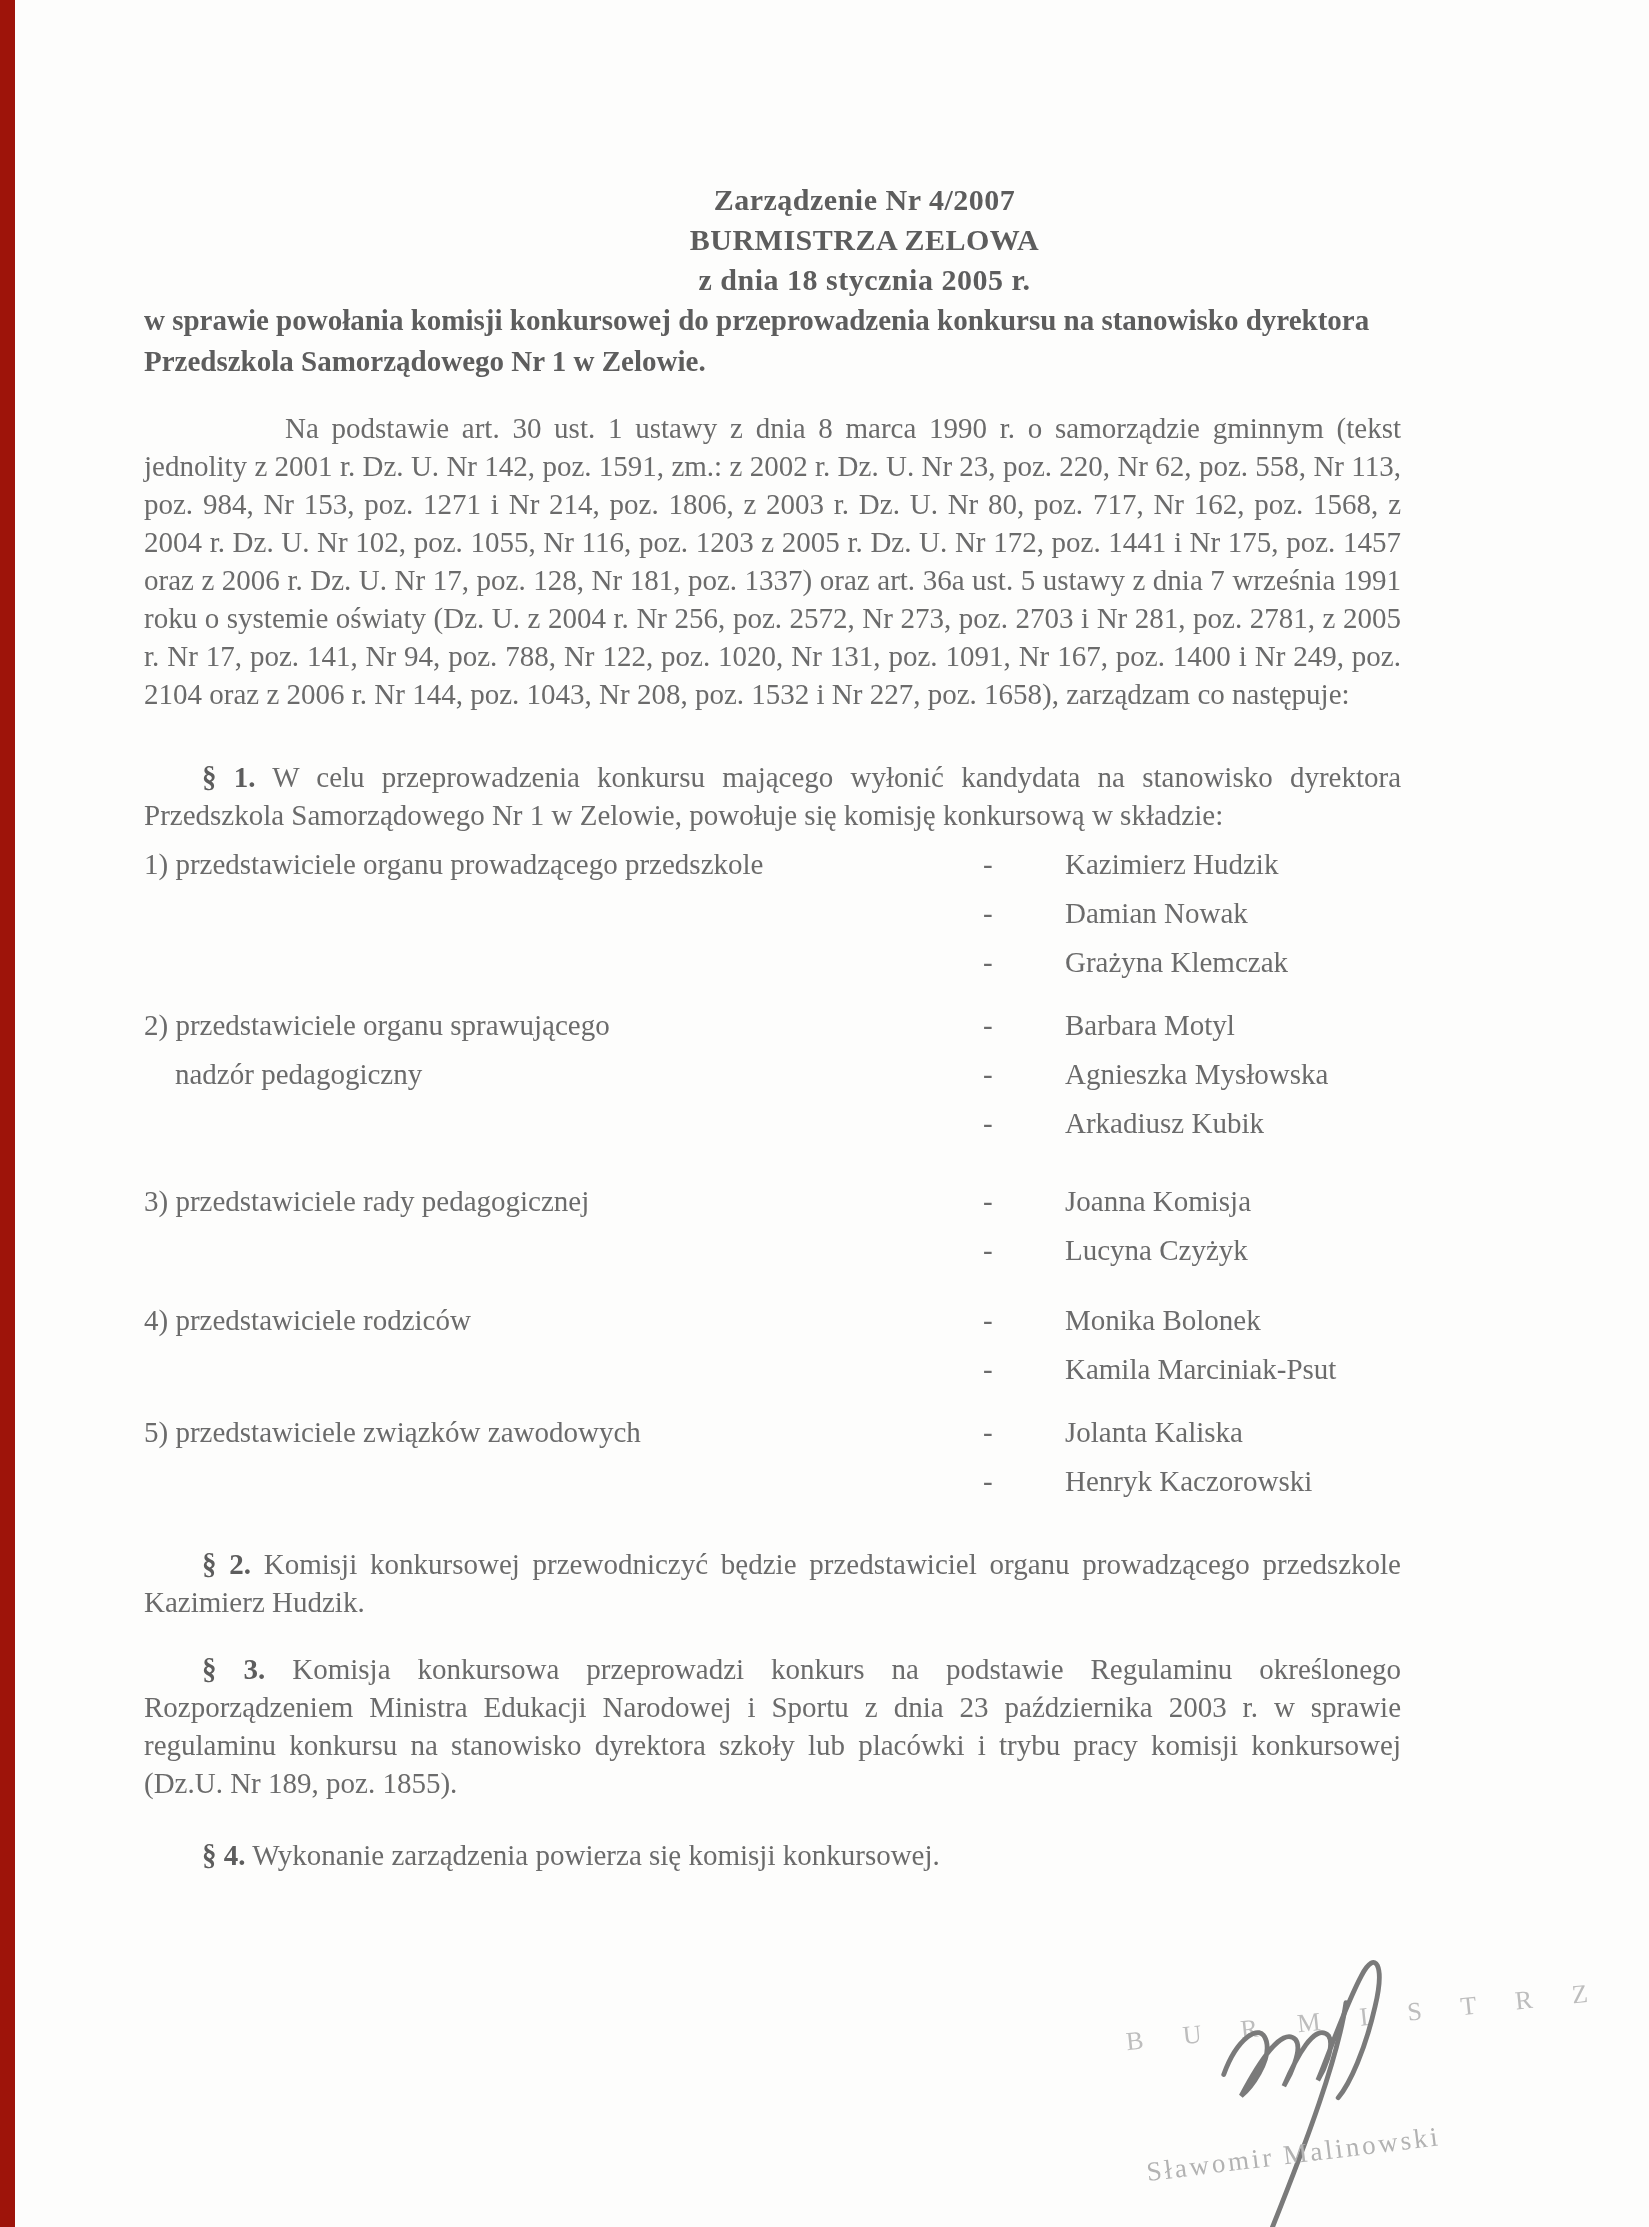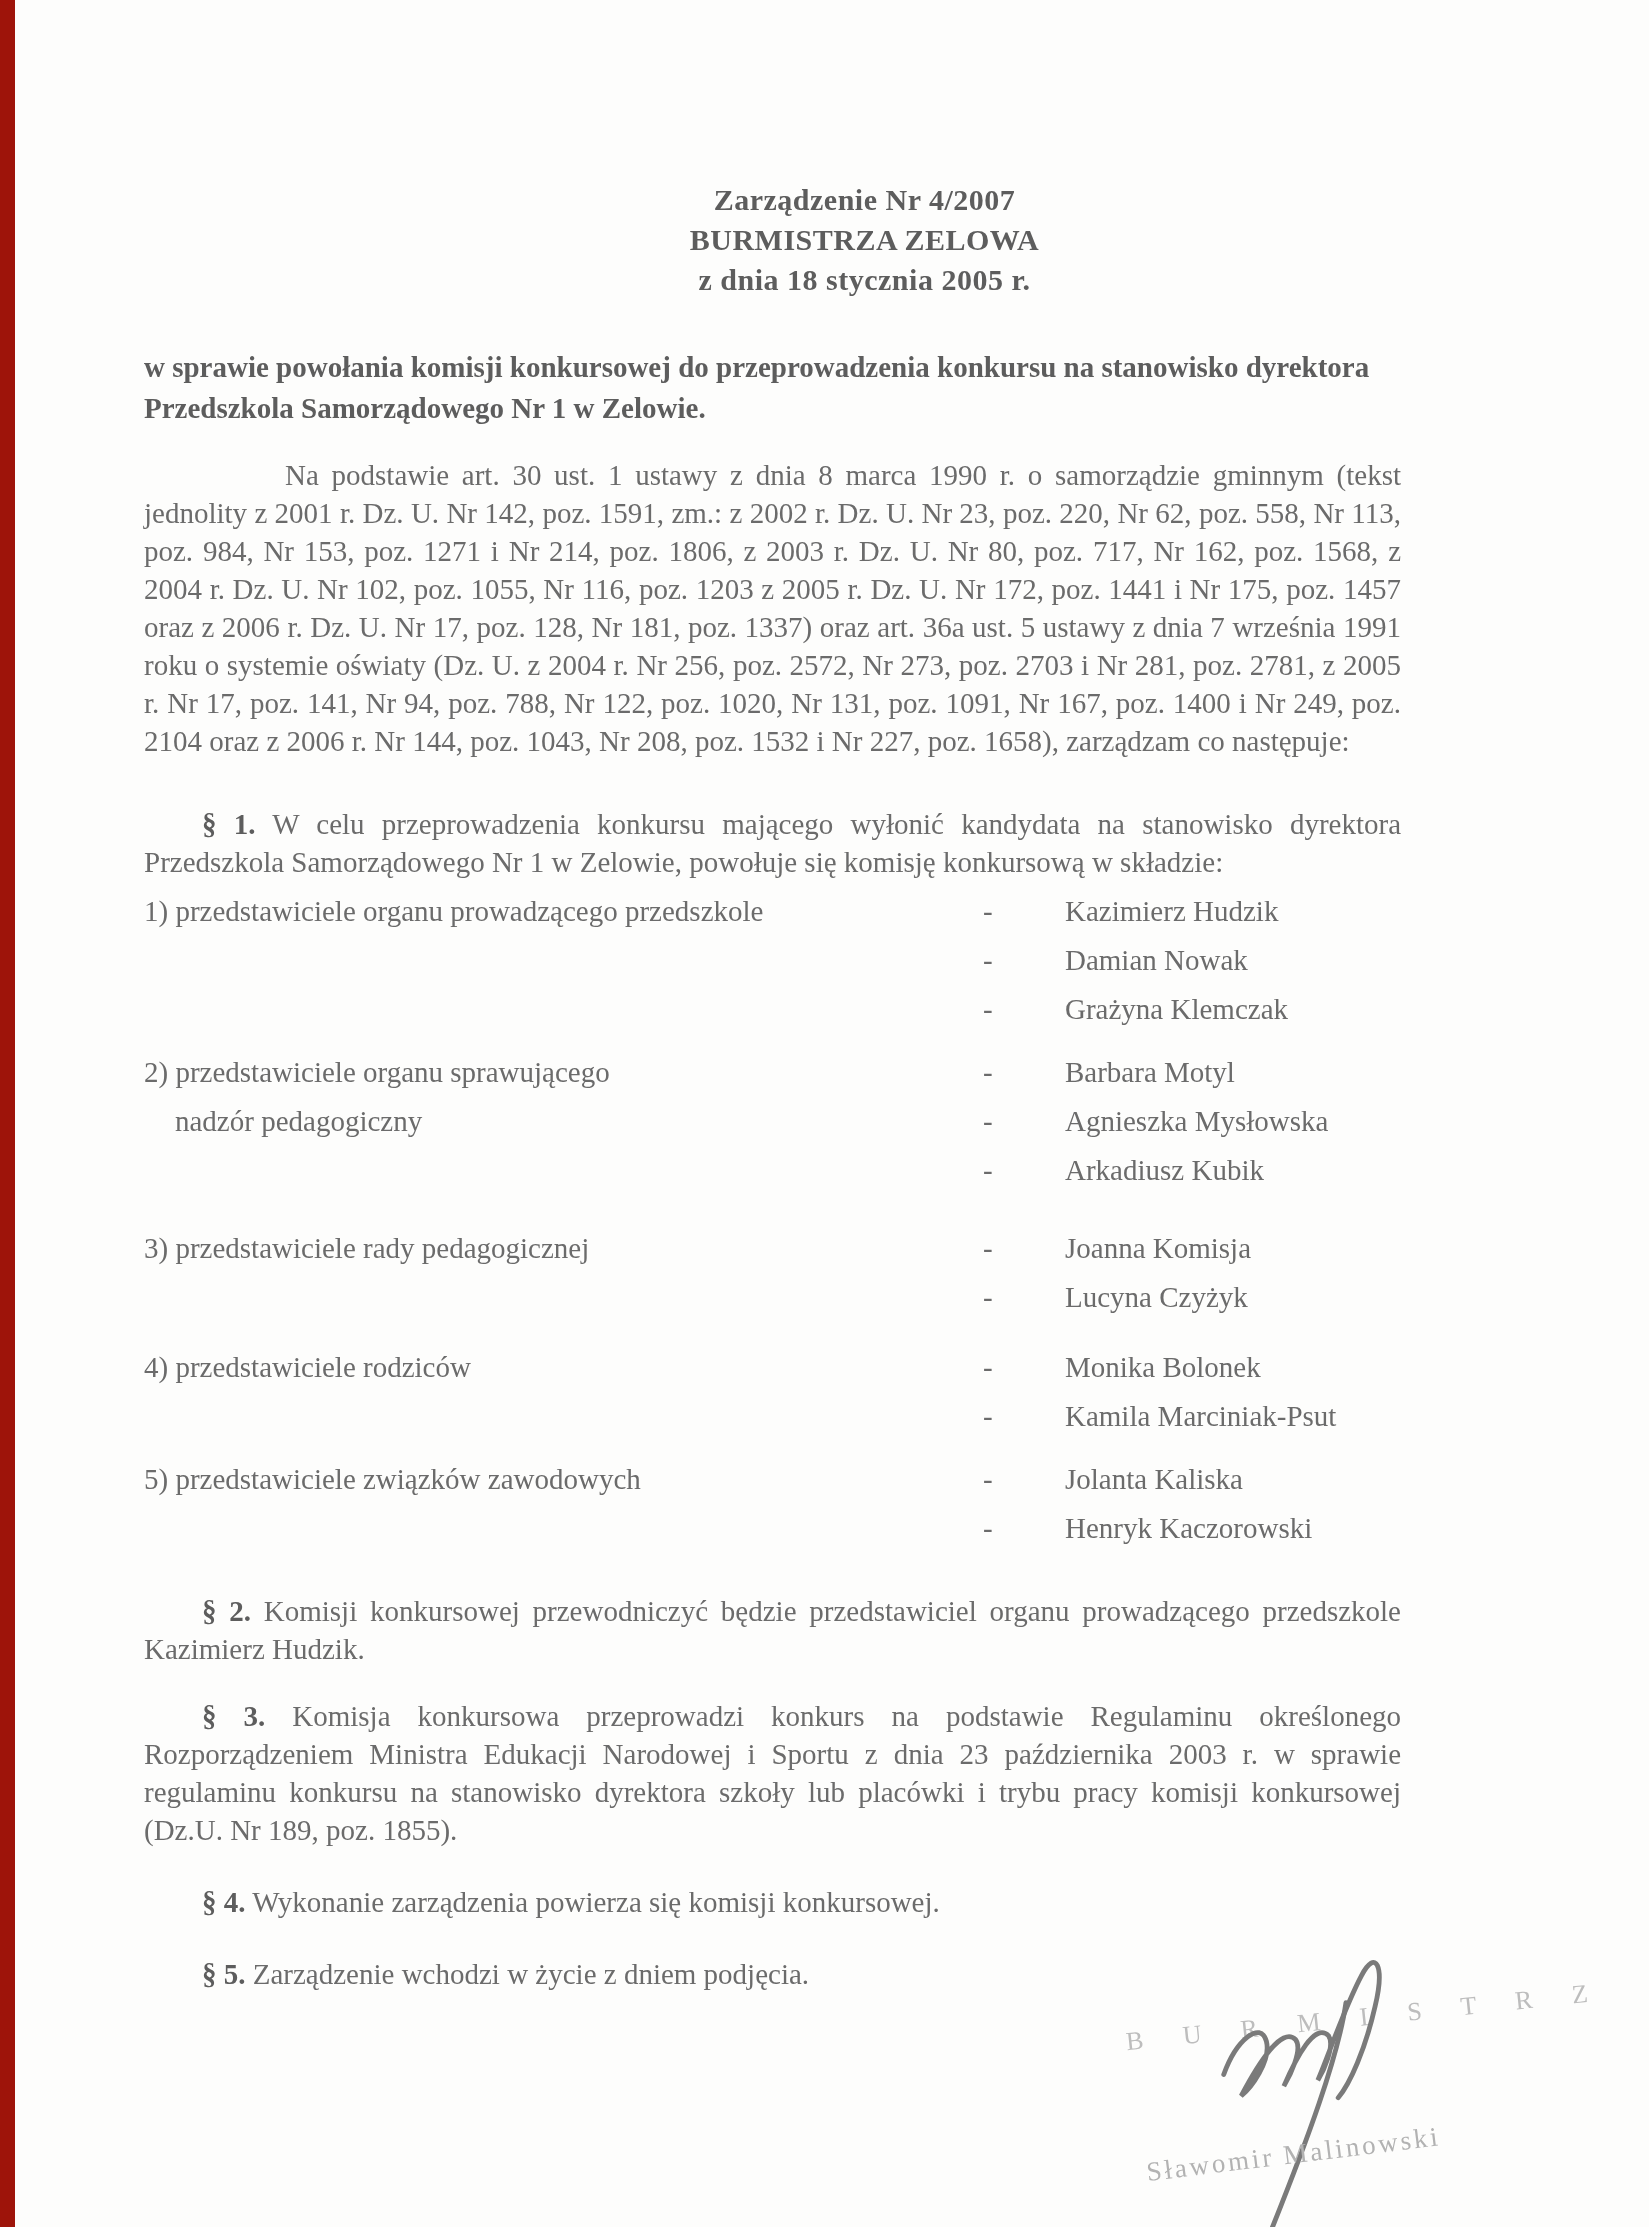--- a/index.html
+++ b/index.html
@@ -9,21 +9,21 @@
   html,body{margin:0;padding:0;}
   body{
     width:1650px;height:2228px;position:relative;overflow:hidden;
     background:var(--paper);
     font-family:"Liberation Serif", serif;
     color:var(--ink);
   }
   .red-strip{position:absolute;left:0;top:0;width:14.6px;height:2228px;background:var(--strip);}
   .content{position:absolute;left:144px;top:180px;width:1257px;}
   .title-block{text-align:center;font-weight:bold;font-size:30px;line-height:40px;color:var(--ink-dark);transform:translateX(92px);letter-spacing:0.5px;}
-  .subject{margin-top:47px;font-weight:bold;font-size:29px;line-height:41px;color:var(--ink-dark);text-align:left;}
+  .subject{font-weight:bold;font-size:29px;line-height:41px;color:var(--ink-dark);text-align:left;}
   .legal{margin-top:27px;font-size:29px;line-height:38px;text-align:justify;text-indent:141px;font-family:Liberation Serif, serif;}
   .para{font-size:29px;line-height:38px;text-align:justify;text-indent:58px;}
   .sect{font-weight:bold;color:var(--ink-dark);}
   .par1{margin-top:45px;}
   .group-list{margin-top:5.8px;font-size:29px;line-height:49px;}
   .group{display:flex;align-items:flex-start;}
   .g-label{width:839px;flex:0 0 839px;}
   .g-label .l2{padding-left:31px;}
   .members{flex:1;}
   .member{display:flex;}
@@ -152,21 +152,20 @@
     </div>
 
   </div>
 
   <div class="para par2"><span class="sect">§ 2.</span> <span>Komisji konkursowej przewodniczyć będzie przedstawiciel organu prowadzącego przedszkole Kazimierz Hudzik.</span></div>
 
   <div class="para par3"><span class="sect">§ 3.</span> <span>Komisja konkursowa przeprowadzi konkurs na podstawie Regulaminu określonego Rozporządzeniem Ministra Edukacji Narodowej i Sportu z dnia 23 października 2003 r. w sprawie regulaminu konkursu na stanowisko dyrektora szkoły lub placówki i trybu pracy komisji konkursowej (Dz.U. Nr 189, poz. 1855).</span></div>
 
   <div class="para par4"><span class="sect">§ 4.</span> <span>Wykonanie zarządzenia powierza się komisji konkursowej.</span></div>
 
-  <div class="para par5"><span class="sect">§ 5.</span> <span>Zarządzenie wchodzi w życie z dniem podjęcia.</span></div>
 
 </div>
 
 <div class="sig-area">
   <div class="stamp-title">B U R M I S T R Z</div>
   <svg class="signature-svg" width="291" height="278" viewBox="0 0 300 286" fill="none">
     <path d="M42,128 C55,92 80,72 86,94 C91,114 70,142 60,150 C78,116 102,78 116,92 C124,102 110,130 104,140 C117,110 136,74 150,88 C157,98 145,124 139,134 C151,106 166,60 184,26 C199,-2 208,16 198,58 C188,102 172,138 160,152" stroke="#7a7a7a" stroke-width="5" stroke-linecap="round" fill="none"></path>
     <path d="M168,54 C160,110 128,196 92,286" stroke="#7a7a7a" stroke-width="5" stroke-linecap="round" fill="none"></path>
   </svg>
   <div class="stamp-name">Sławomir Malinowski</div>

